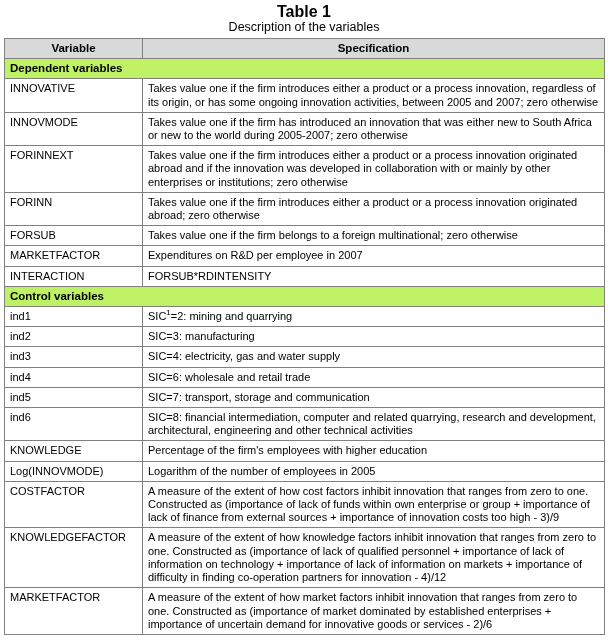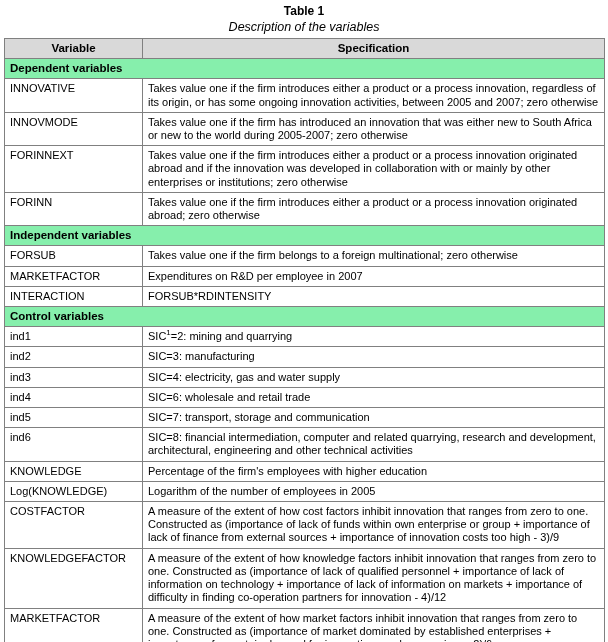--- a/index.html
+++ b/index.html
@@ -16,29 +16,28 @@
   .page {
     width: 608px;
     box-sizing: border-box;
     padding: 4px 4px 0 4px;
   }
   .title-block {
     text-align: center;
     margin: 0 0 3px 0;
   }
   .title-main {
-    font-size: 12px;
+    font-size: 16px;
     font-weight: bold;
     line-height: 15px;
   }
   .title-sub {
     font-size: 12.5px;
     font-weight: normal;
     line-height: 16px;
-    font-style: italic;
   }
   table.vars {
     border-collapse: collapse;
     width: 600px;
     table-layout: fixed;
     margin: 0 auto;
   }
   table.vars col.c1 { width: 138px; }
   table.vars col.c2 { width: 462px; }
   table.vars th, table.vars td {
@@ -49,21 +48,21 @@
     padding: 3px 4px 3px 5px;
   }
   table.vars th {
     background: #d9d9d9;
     font-weight: bold;
     text-align: center;
     font-size: 11.5px;
     padding: 3px 2px;
   }
   tr.section td {
-    background: #86efac;
+    background: #bef264;
     font-weight: bold;
     font-size: 11.5px;
     padding: 3px 4px 3px 5px;
   }
   td.varname {
     white-space: nowrap;
     overflow: hidden;
   }
   sup {
     font-size: 8px;
@@ -105,23 +104,20 @@
           <td>Takes value one if the firm has introduced an innovation that was either new to South Africa or new to the world during 2005-2007; zero otherwise</td>
         </tr>
         <tr>
           <td class="varname">FORINNEXT</td>
           <td>Takes value one if the firm introduces either a product or a process innovation originated abroad and if the innovation was developed in collaboration with or mainly by  other enterprises or institutions; zero otherwise</td>
         </tr>
         <tr>
           <td class="varname">FORINN</td>
           <td>Takes value one if the firm introduces either a product or a process innovation originated abroad; zero otherwise</td>
         </tr>
-        <tr class="section">
-          <td colspan="2">Independent variables</td>
-        </tr>
         <tr>
           <td class="varname">FORSUB</td>
           <td>Takes value one if the firm belongs to a foreign multinational; zero otherwise</td>
         </tr>
         <tr>
           <td class="varname">MARKETFACTOR</td>
           <td>Expenditures on R&amp;D per employee in 2007</td>
         </tr>
         <tr>
           <td class="varname">INTERACTION</td>
@@ -152,21 +148,21 @@
         </tr>
         <tr>
           <td class="varname">ind6</td>
           <td>SIC=8: financial intermediation, computer and related quarrying, research and development, architectural, engineering and other technical activities</td>
         </tr>
         <tr>
           <td class="varname">KNOWLEDGE</td>
           <td>Percentage of the firm's employees with higher education</td>
         </tr>
         <tr>
-          <td class="varname">Log(KNOWLEDGE)</td>
+          <td class="varname">Log(INNOVMODE)</td>
           <td>Logarithm of the number of employees in 2005</td>
         </tr>
         <tr>
           <td class="varname">COSTFACTOR</td>
           <td>A measure of the extent of how cost factors inhibit innovation that ranges from zero to one. Constructed as (importance of lack of funds within own enterprise or group + importance of lack of finance from external sources + importance of innovation costs too high - 3)/9</td>
         </tr>
         <tr>
           <td class="varname">KNOWLEDGEFACTOR</td>
           <td>A measure of the extent of how knowledge factors inhibit innovation that ranges from zero to one. Constructed as (importance of lack of qualified personnel + importance of lack of information on technology + importance of lack of information on markets + importance of difficulty in finding co-operation partners for innovation - 4)/12</td>
         </tr>

